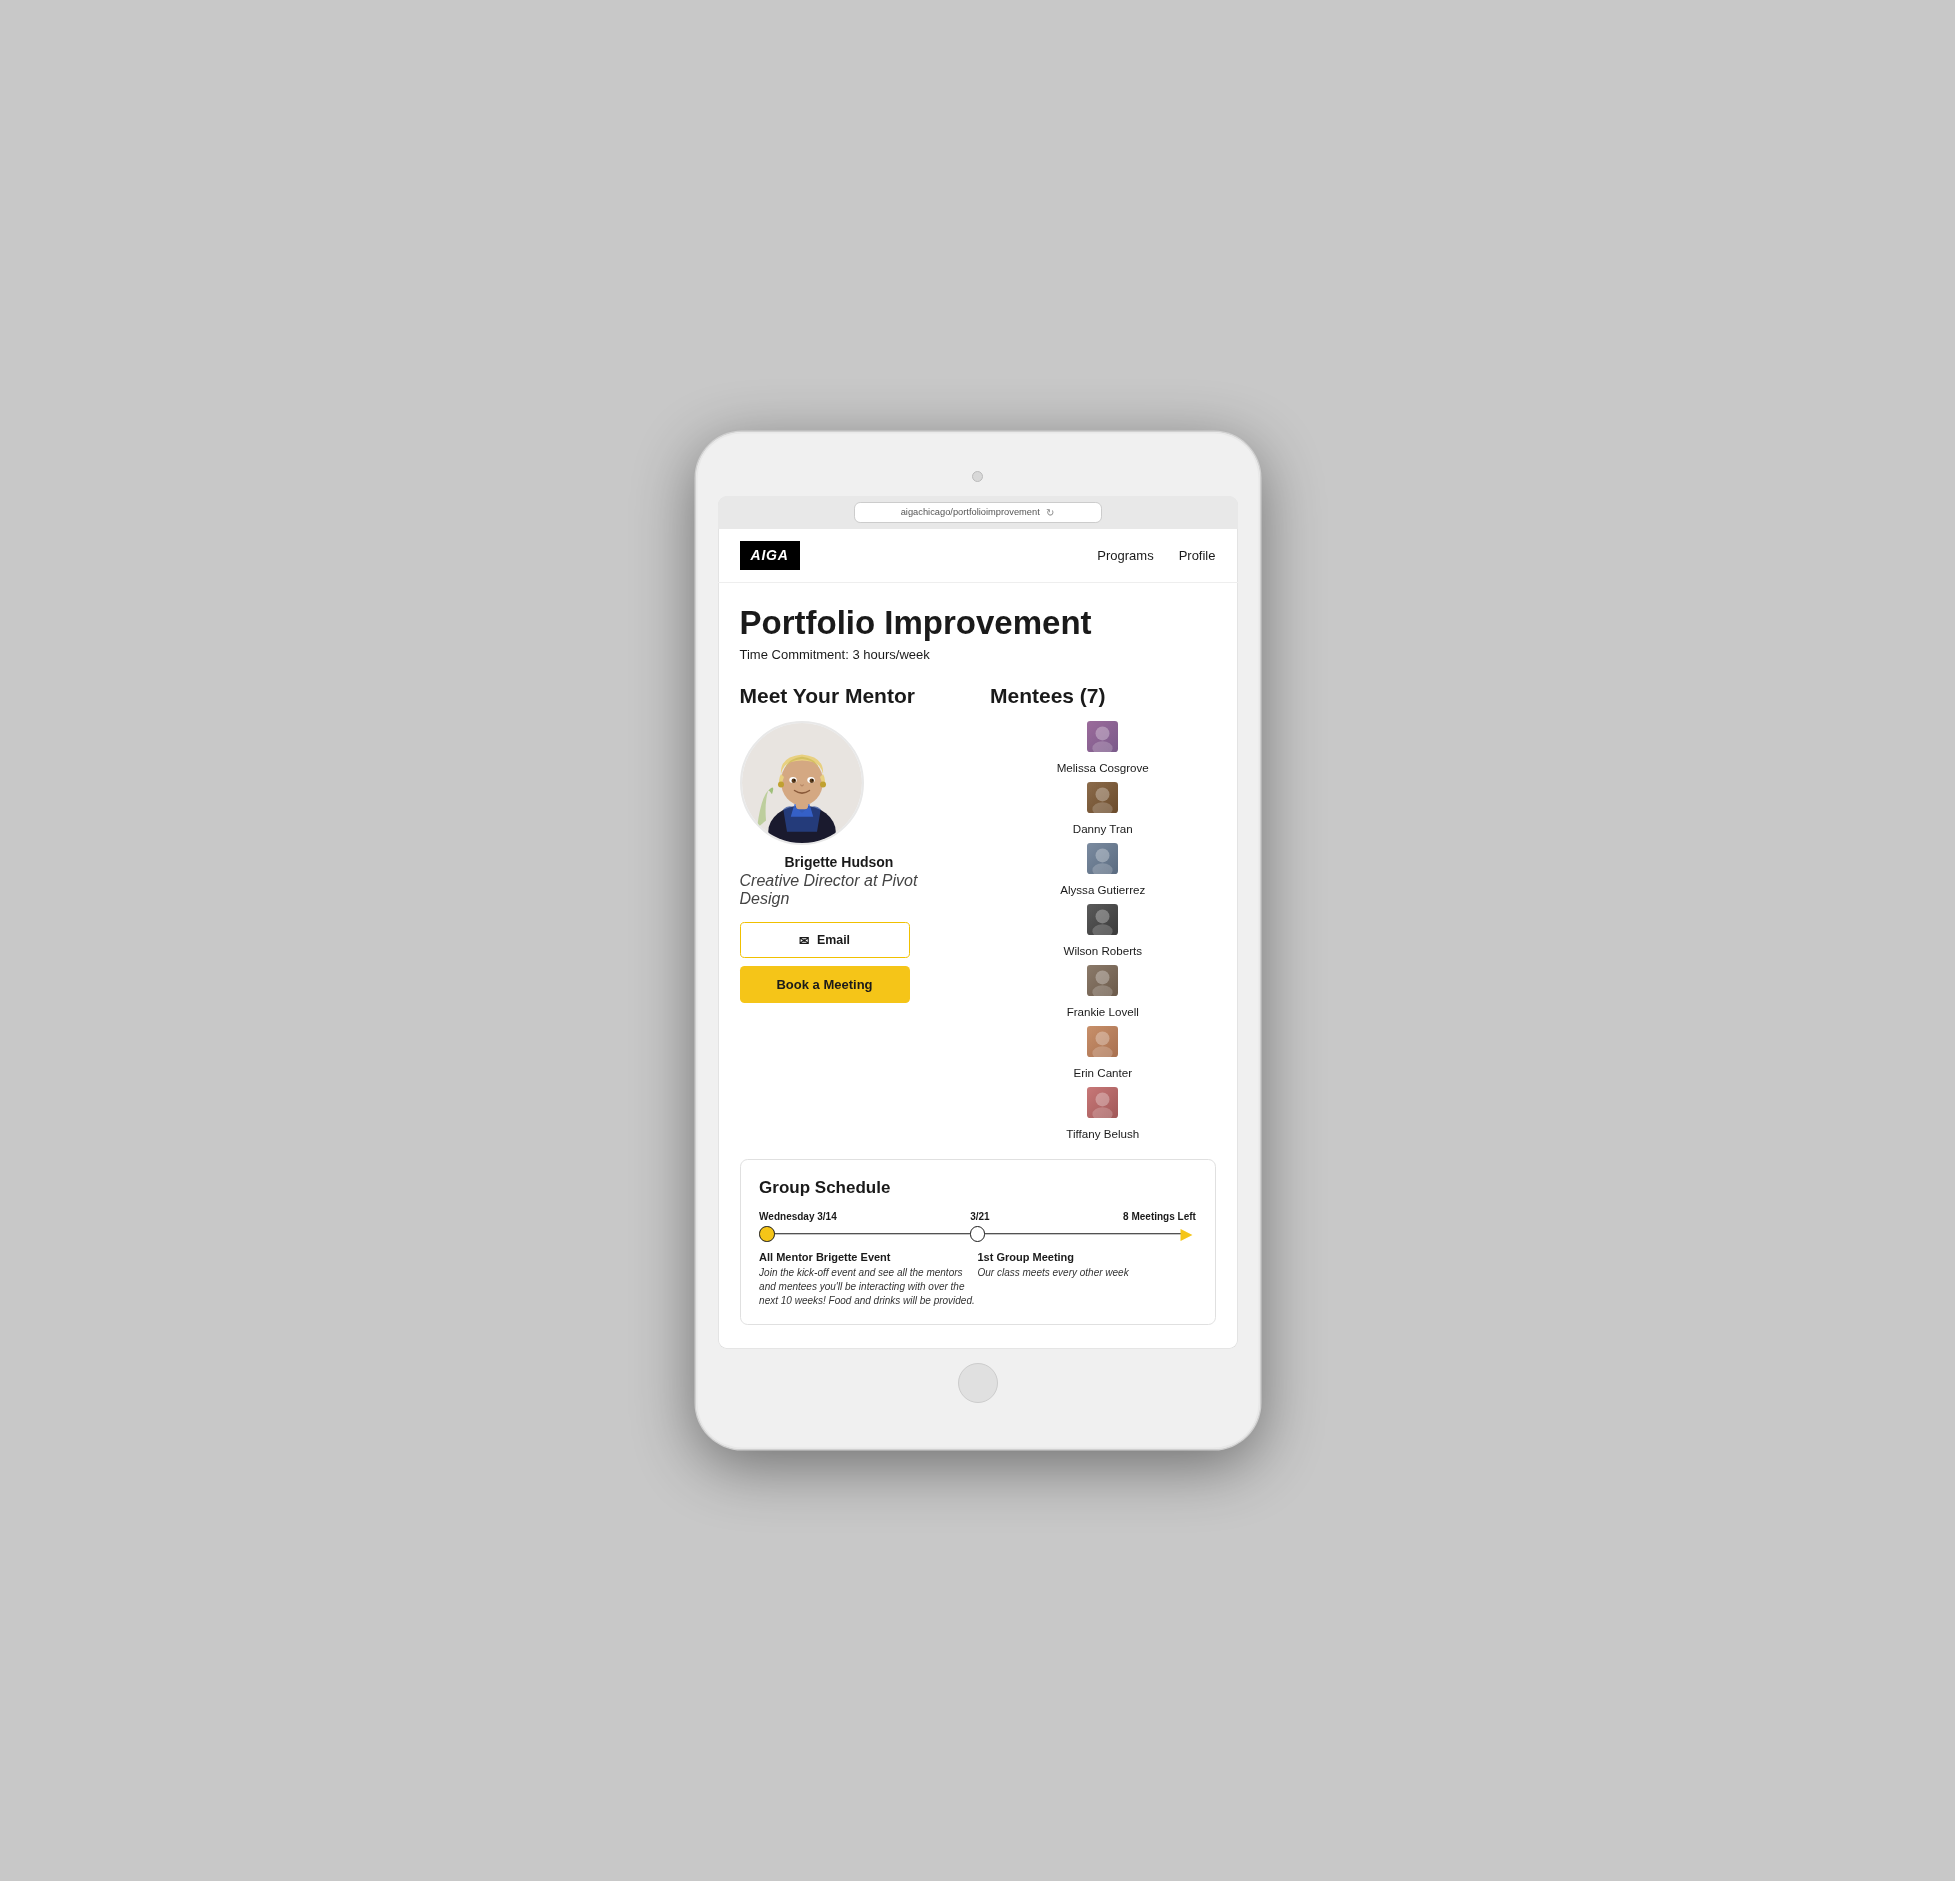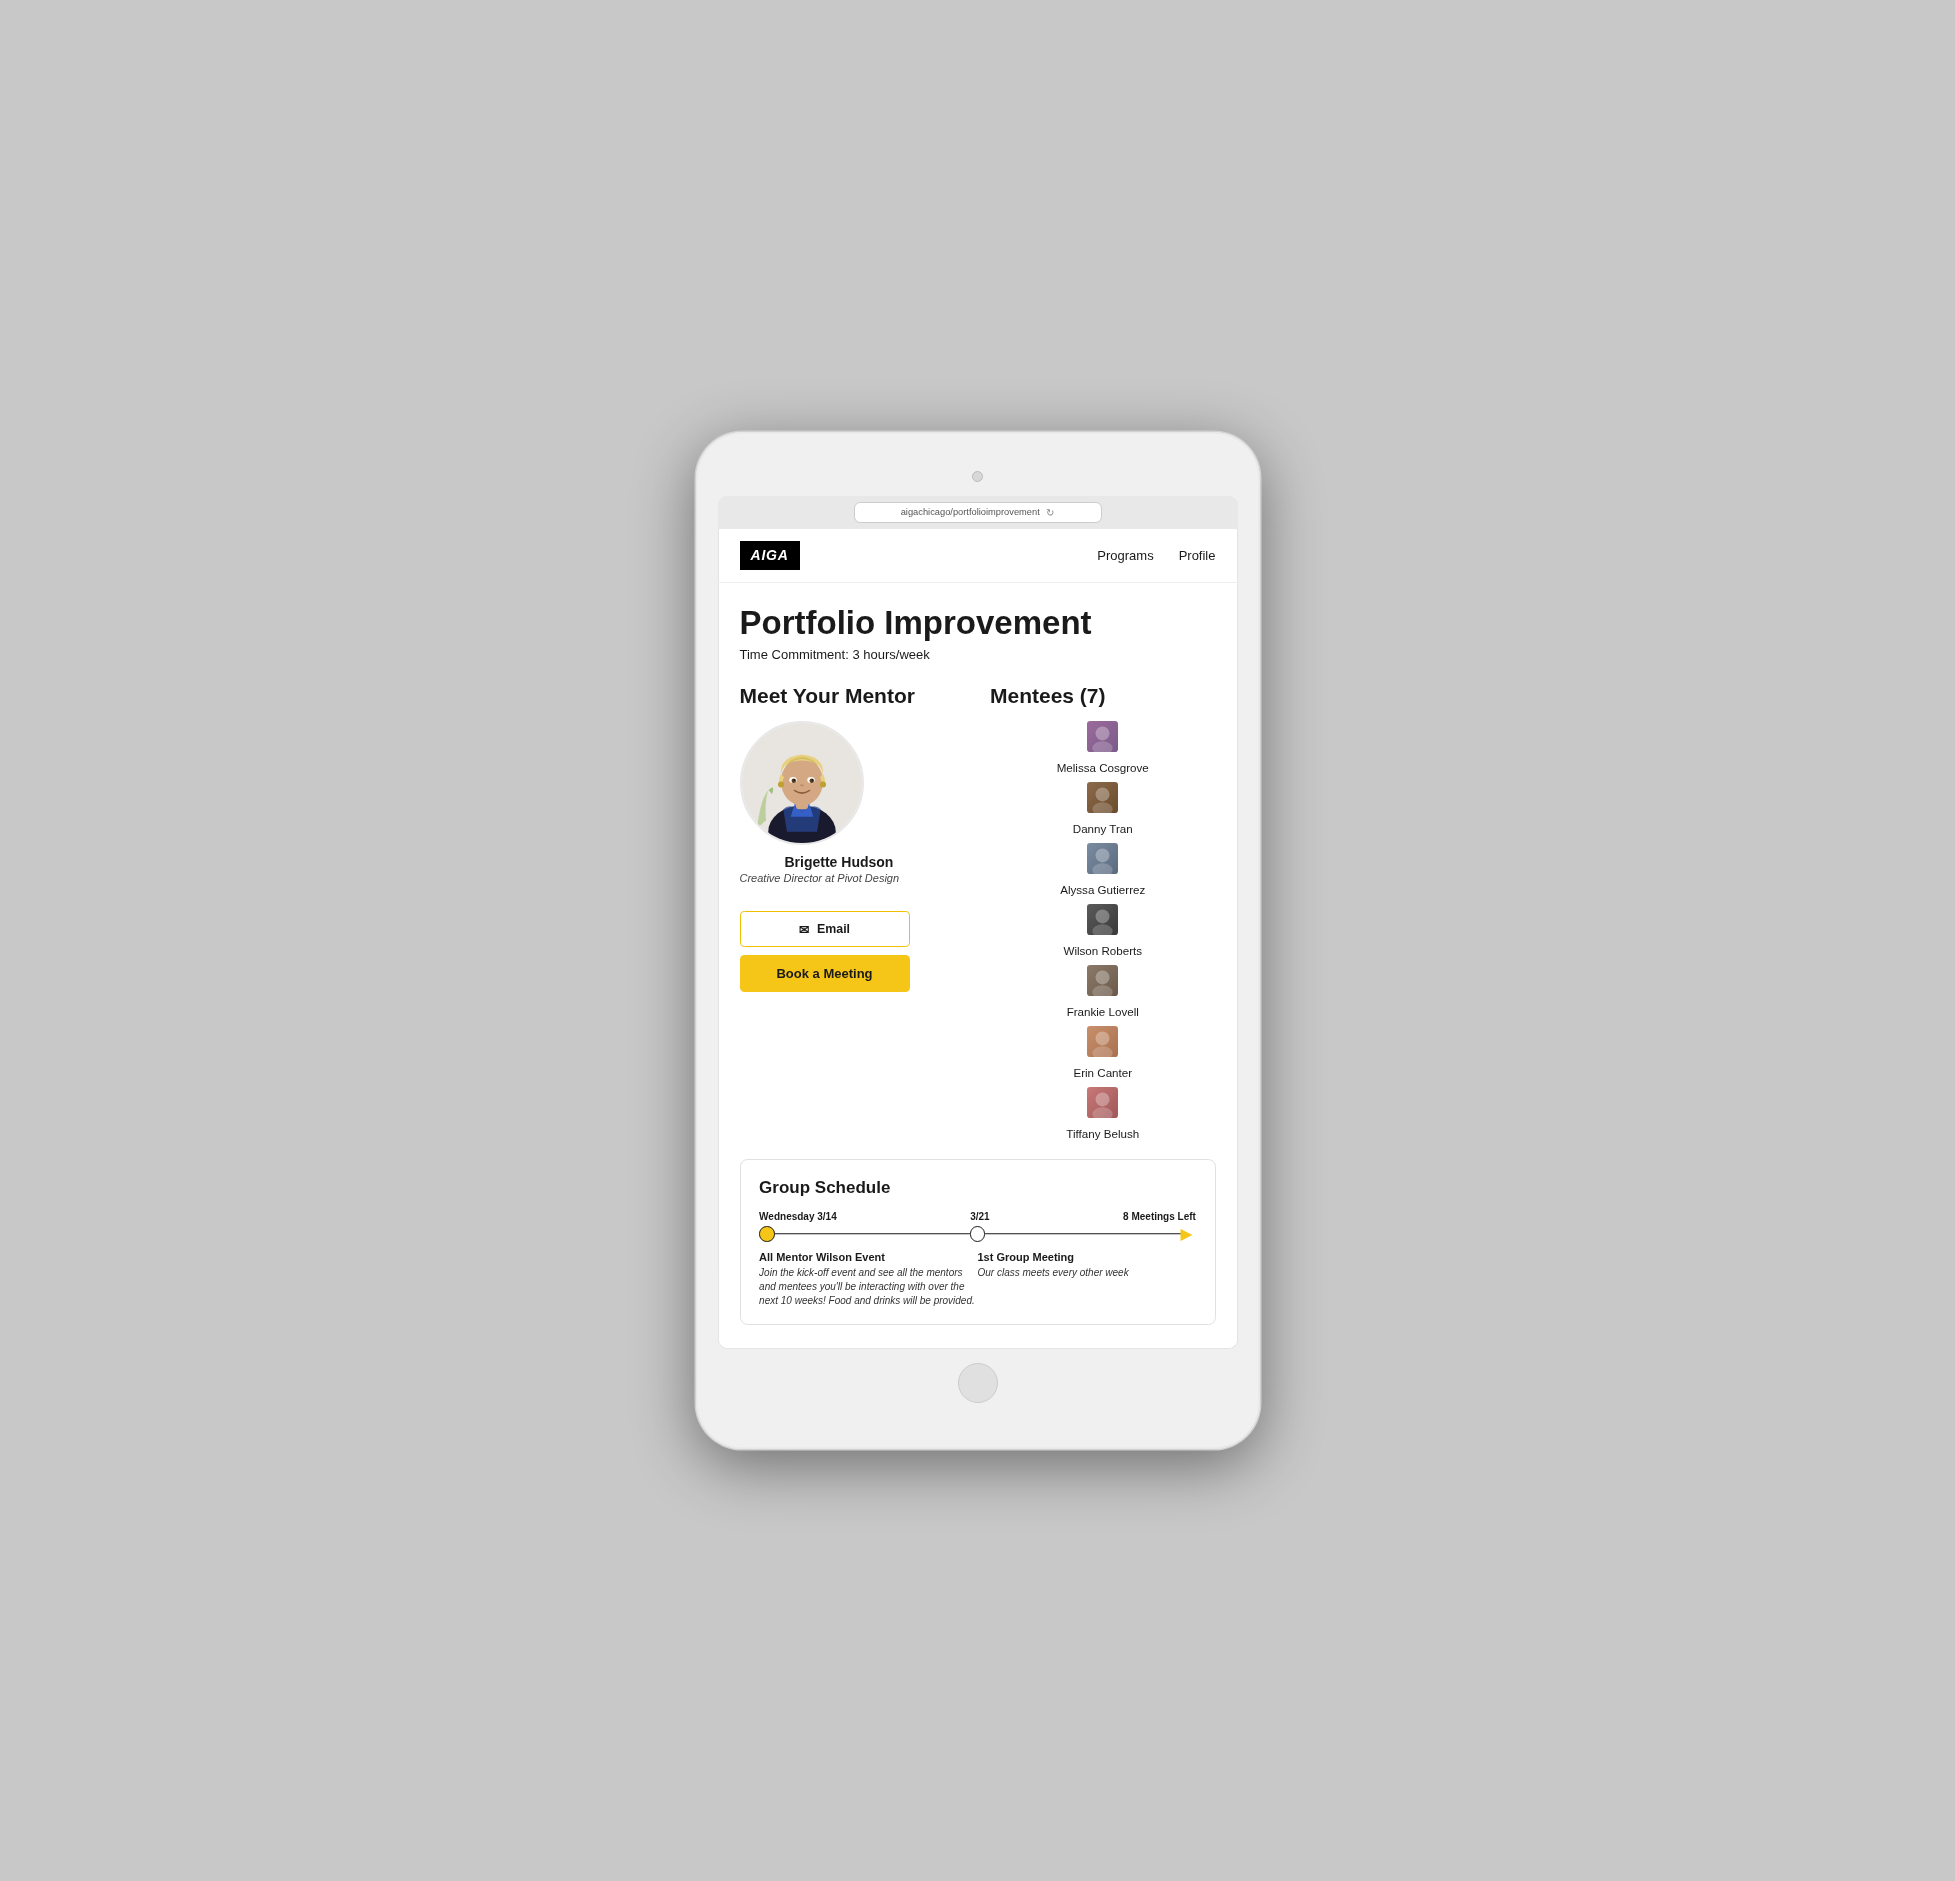--- a/index.html
+++ b/index.html
@@ -175,24 +175,24 @@
 
     .mentor-name {
       font-size: 14px;
       font-weight: 700;
       color: #1a1a1a;
       margin-bottom: 2.3px;
       margin-left: 45px;
     }
 
     .mentor-title {
-      font-size: 11px;
+      font-size: 16px;
       font-style: italic;
       color: #444;
-      margin-bottom: 27px;
+      margin-bottom: 14px;
     }
 
     .btn-email {
       display: flex;
       align-items: center;
       justify-content: center;
       gap: 7.7px;
       border: 1.5px solid #f0c000;
       border-radius: 4.6px;
       padding: 9.3px 18.6px;
@@ -556,21 +556,21 @@
           <div class="timeline-dot-filled"></div>
           <div class="timeline-line"></div>
           <div class="timeline-spacer"></div>
           <div class="timeline-dot-empty"></div>
           <div class="timeline-spacer"></div>
           <div class="timeline-arrow">▶</div>
         </div>
 
         <div class="timeline-events">
           <div class="event-col">
-            <p class="event-title">All Mentor Wilson Event</p>
+            <p class="event-title">All Mentor Brigette Event</p>
             <p class="event-desc">Join the kick-off event and see all the mentors and mentees you'll be interacting with over the next 10 weeks! Food and drinks will be provided.</p>
           </div>
           <div class="event-col">
             <p class="event-title">1st Group Meeting</p>
             <p class="event-desc">Our class meets every other week</p>
           </div>
         </div>
       </div>
 
     </div>

